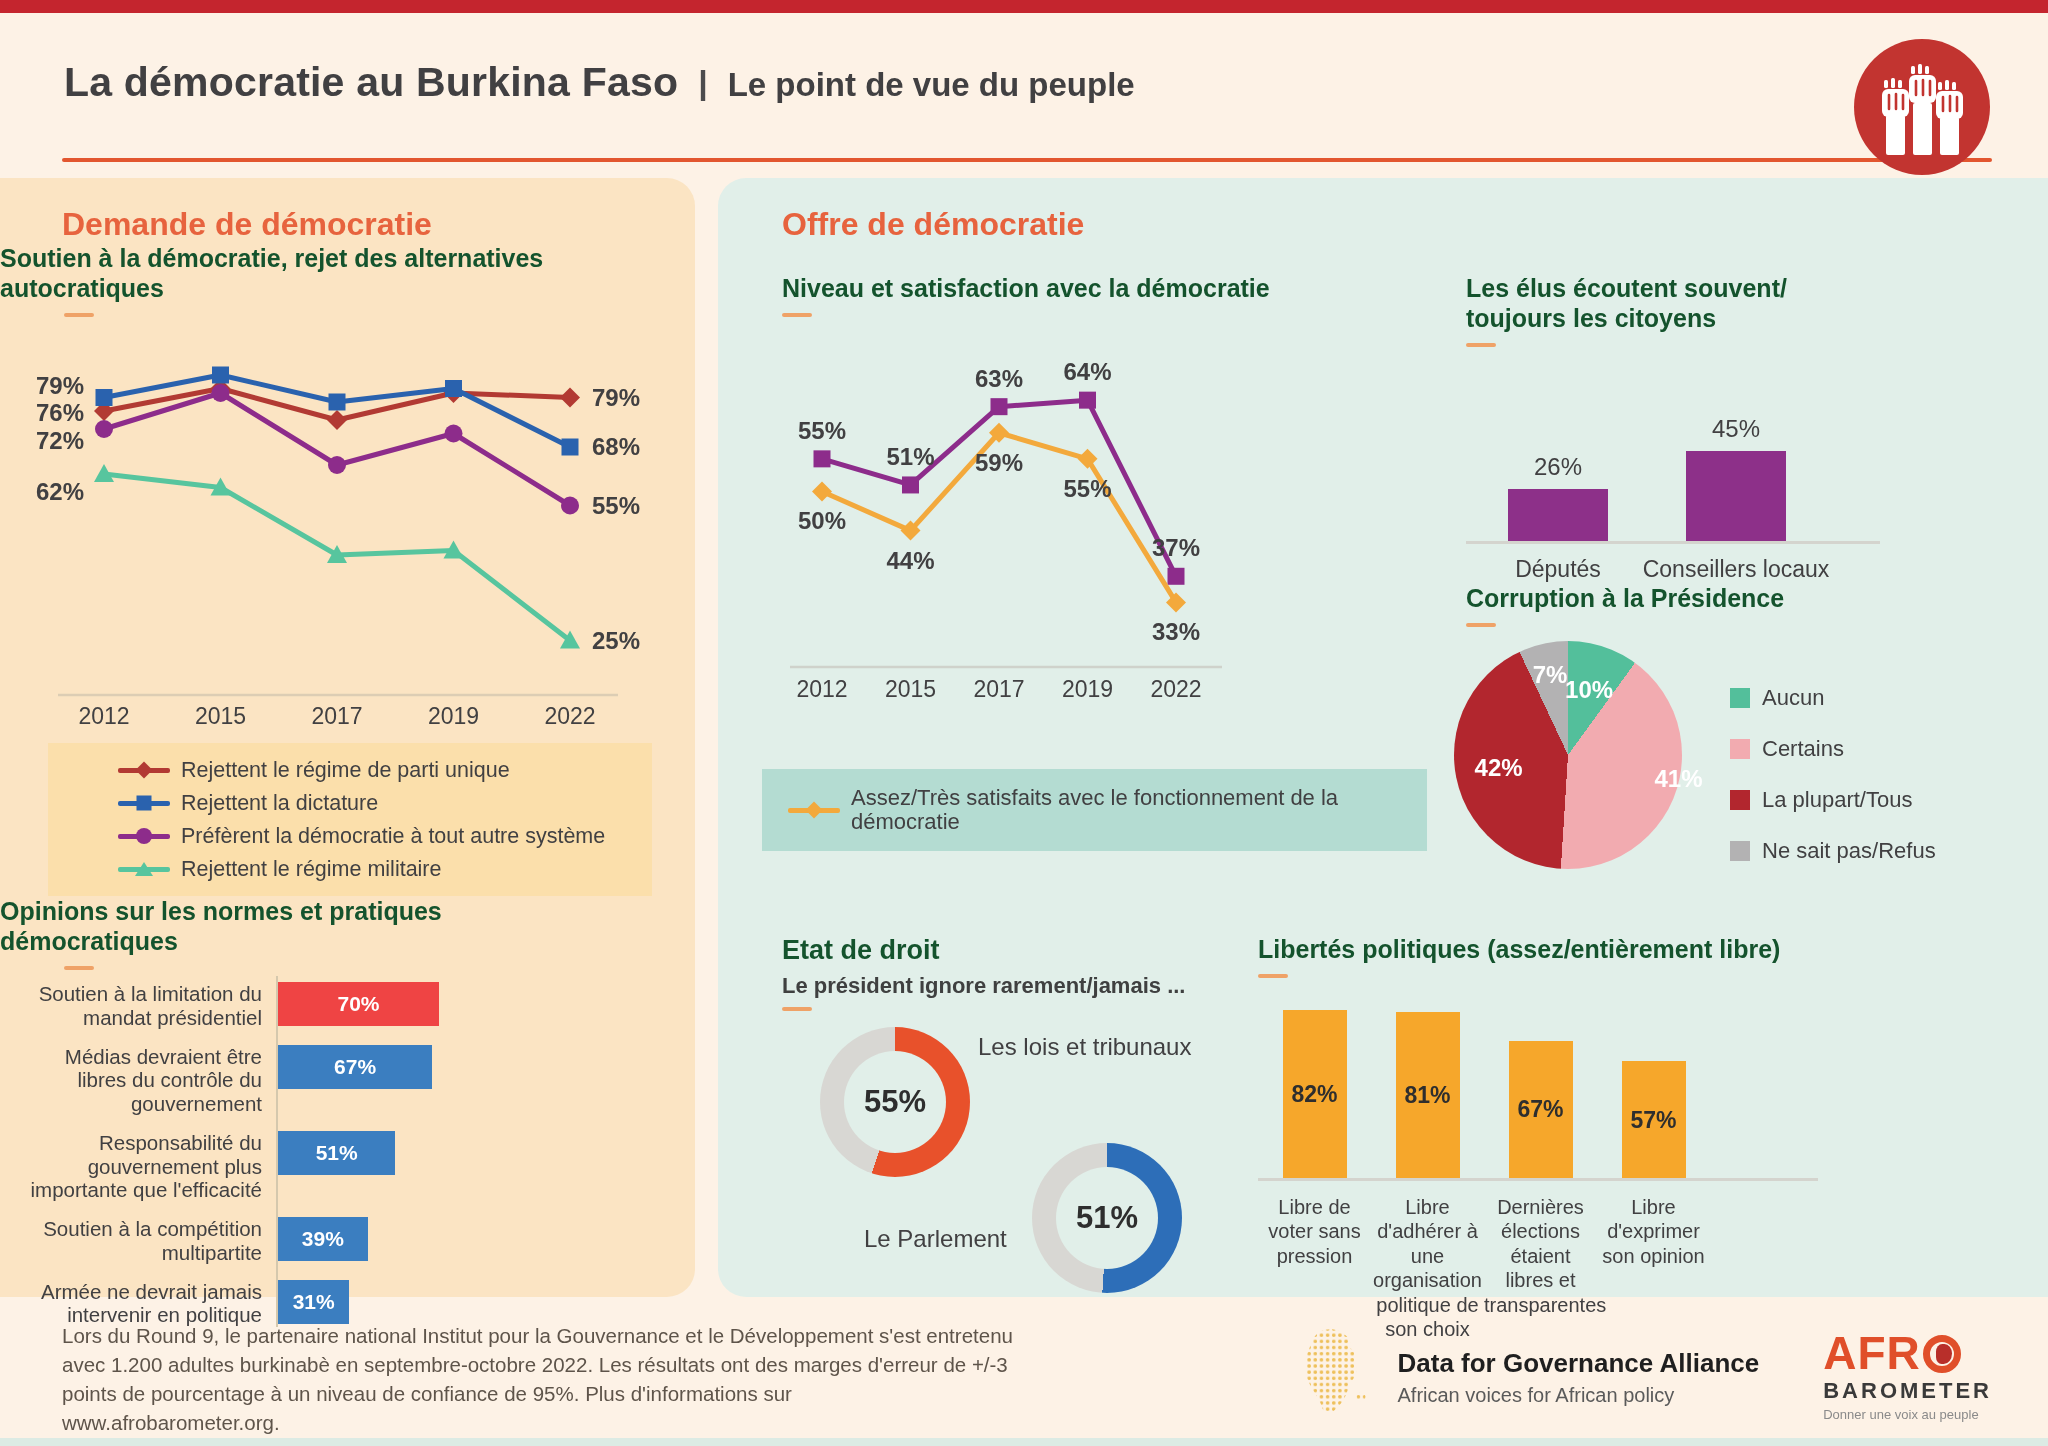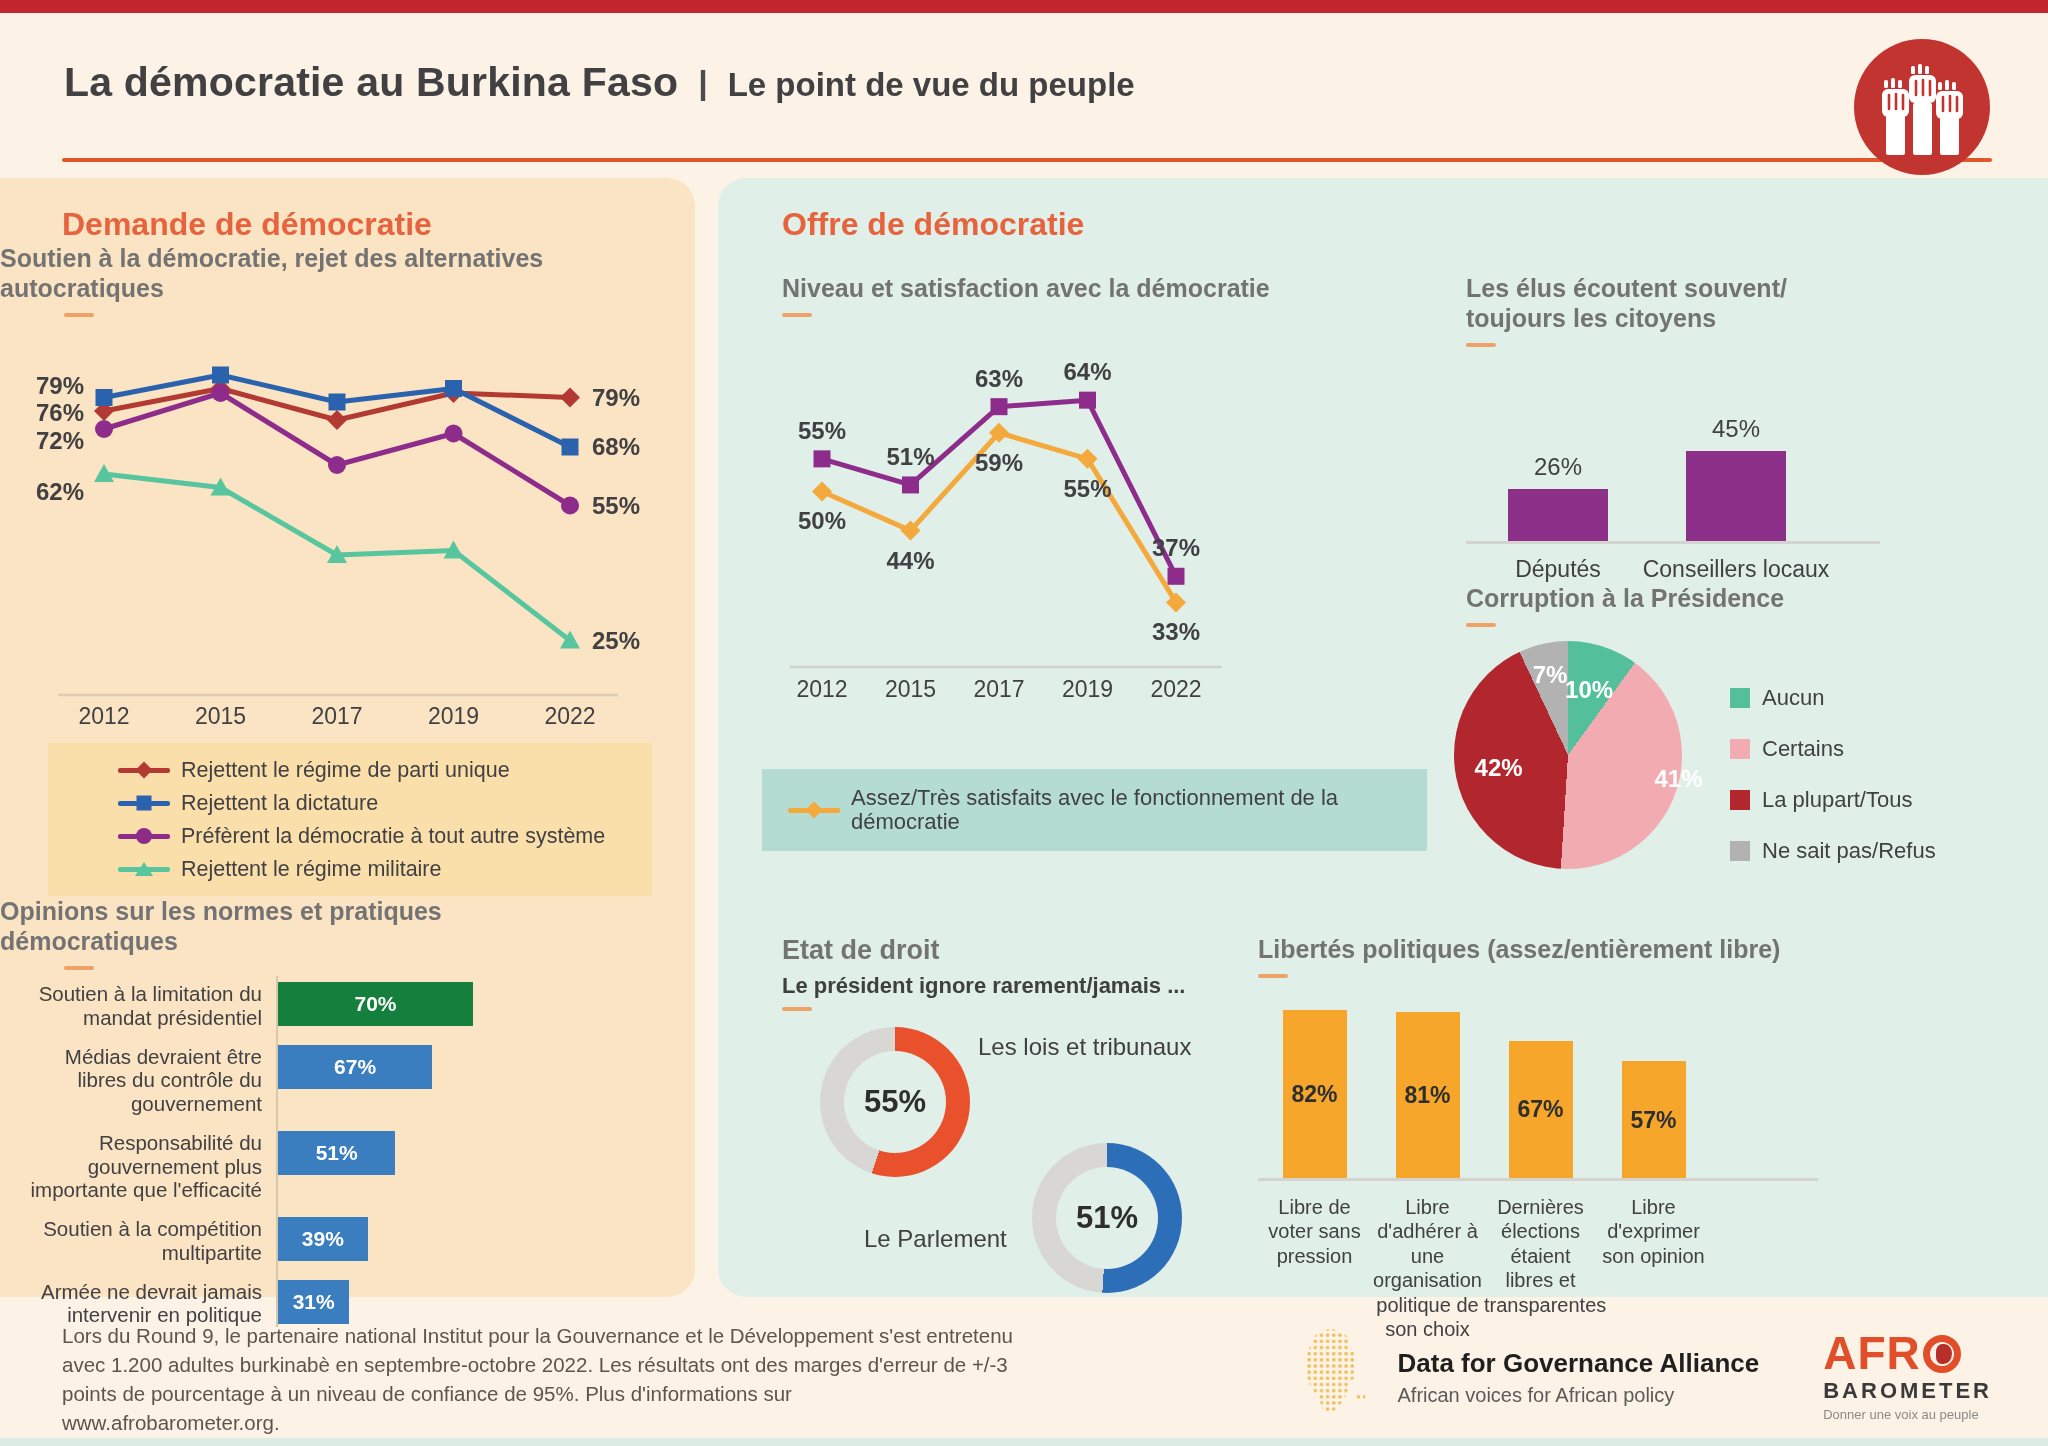--- a/index.html
+++ b/index.html
@@ -18,21 +18,21 @@
   .title-divider{font-size:34px;font-weight:600;color:#4c4c4e;transform:translateY(-2px)}
   .title-sub{font-size:33px;font-weight:bold}
   .logo-fists{position:absolute;right:56px;top:24px;width:140px;height:140px}
   
   .main{display:flex;height:1119px;align-items:stretch}
   .panel{box-sizing:border-box}
   .panel-left{width:695px;background:#fbe4c3;border-radius:0 28px 28px 0;padding:28px 0 0 0}
   .panel-right{flex:1;background:#e1efe9;border-radius:28px 0 0 28px;margin-left:23px;padding:28px 64px 0 64px}
   h2.section{margin:0 0 0 62px;font-size:32px;font-weight:bold;color:#e7633e}
   .panel-right h2.section{margin-left:0}
-  h3.chart-title{margin:0;font-size:25px;font-weight:bold;color:#737373;line-height:1.2}
+  h3.chart-title{margin:0;font-size:25px;font-weight:bold;color:#14532d;line-height:1.2}
   .dash{width:30px;height:4px;background:#efa267;border-radius:2px;margin-top:10px}
   svg{font-family:"Liberation Sans","DejaVu Sans",sans-serif}
   
   .support-title{margin:18px 0 0 62px;width:560px}
   .panel-left .dash{margin-left:64px}
   #chart-support{display:block;margin:16px 0 0 18px}
   .legend-box{background:#fbdfab;width:604px;margin:16px 0 0 48px;padding:15px 0 15px 70px;display:flex;flex-direction:column;gap:9px;box-sizing:border-box}
   .legend-item{display:flex;align-items:center;gap:11px;font-size:21.5px;line-height:24px}
   .legend-swatch{position:relative;width:52px;height:5px;border-radius:2px;flex:none}
   .legend-swatch .mk{position:absolute;left:50%;top:50%;transform:translate(-50%,-50%)}
@@ -212,21 +212,21 @@
             <div class="mk mk-triangle" style="--c: #57c59e;"></div>
           </div>
           <div>Rejettent le régime militaire</div>
         </div>
       </div>
     <h3 class="chart-title norms-title">Opinions sur les normes et pratiques démocratiques</h3>
     <div class="dash"></div>
     <div class="norms" id="norms-rows">
         <div class="norm-row">
           <div class="norm-label">Soutien à la limitation du mandat présidentiel</div>
-          <div class="norm-bar" style="width: 195px; background: #15803d;">
+          <div class="norm-bar" style="width: 161px; background: #ef4444;">
             <div>70%</div>
           </div>
         </div>
         <div class="norm-row">
           <div class="norm-label">Médias devraient être libres du contrôle du gouvernement</div>
           <div class="norm-bar" style="width: 154.1px; background: rgb(59, 126, 192);">
             <div>67%</div>
           </div>
         </div>
         <div class="norm-row">

